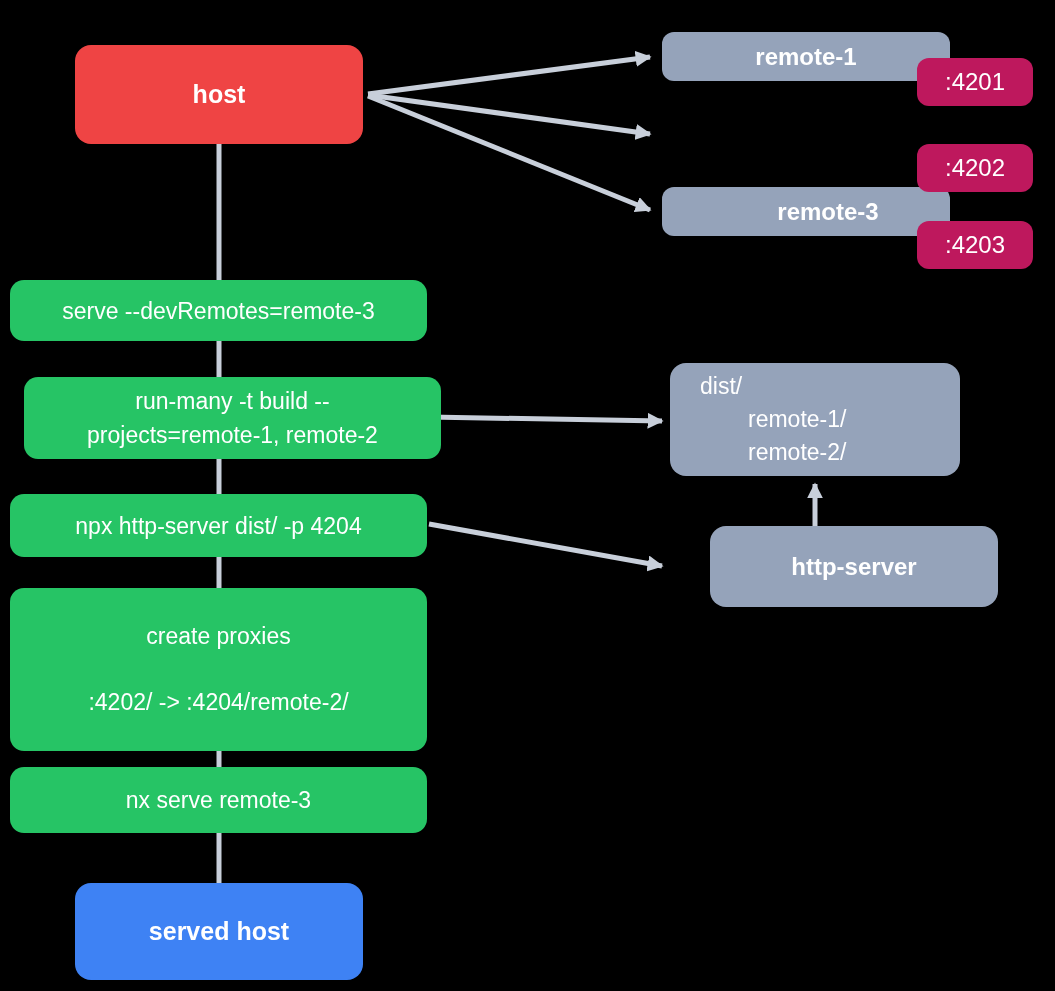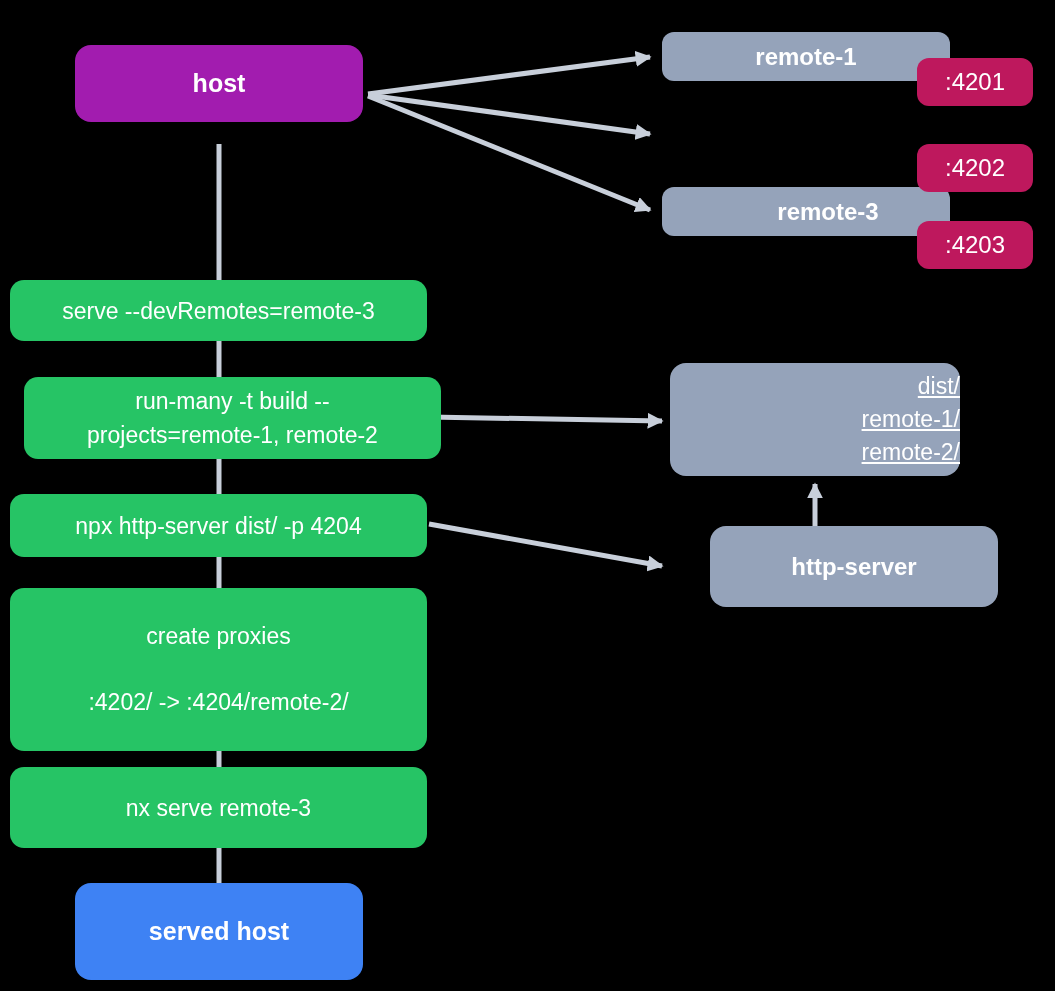--- a/index.html
+++ b/index.html
@@ -28,22 +28,22 @@
     display: flex;
     flex-direction: column;
     align-items: center;
     justify-content: center;
     z-index: 1;
     text-align: center;
   }
 
   
   .host-box {
-    left: 75px; top: 45px; width: 288px; height: 77px;
-    background: #a21caf; border-radius: 16px;
+    left: 75px; top: 45px; width: 288px; height: 99px;
+    background: #ef4444; border-radius: 16px;
     font-size: 25px; font-weight: bold;
   }
   
   .served-host-box {
     left: 75px; top: 883px; width: 288px; height: 97px;
     background: #3e82f4; border-radius: 16px;
     font-size: 25px; font-weight: bold; text-align: right;
   }
 
   
@@ -72,33 +72,32 @@
   .cmd {
     left: 10px; width: 417px;
     background: #26c465; border-radius: 14px;
     font-size: 23px; font-weight: 400;
     line-height: 34px;
   }
   .cmd-serve   { top: 280px; height: 61px; }
   .cmd-runmany { top: 377px; height: 82px; margin-left: 14px; }
   .cmd-npx     { top: 494px; height: 63px; }
   .cmd-proxies { top: 588px; height: 163px; line-height: 33px; text-align: right; }
-  .cmd-nxserve { top: 767px; height: 81px; }
+  .cmd-nxserve { top: 767px; height: 66px; }
   .spacer-line { height: 33px; }
 
   
   .dist-box {
     left: 670px; top: 363px; width: 290px; height: 113px;
     background: #95a3ba; border-radius: 16px;
     font-size: 23px; font-weight: 400;
-    align-items: flex-end;
+    align-items: flex-start;
     padding-left: 30px;
     line-height: 33px;
     text-align: left;
-    text-decoration: underline;
   }
   .dist-box .indent { padding-left: 48px; }
 
   
   .http-server-box {
     left: 671px; top: 526px; width: 288px; height: 81px;
     background: #95a3ba; border-radius: 16px;
     font-size: 24px; font-weight: bold; margin-left: 39px;
   }
 </style>

